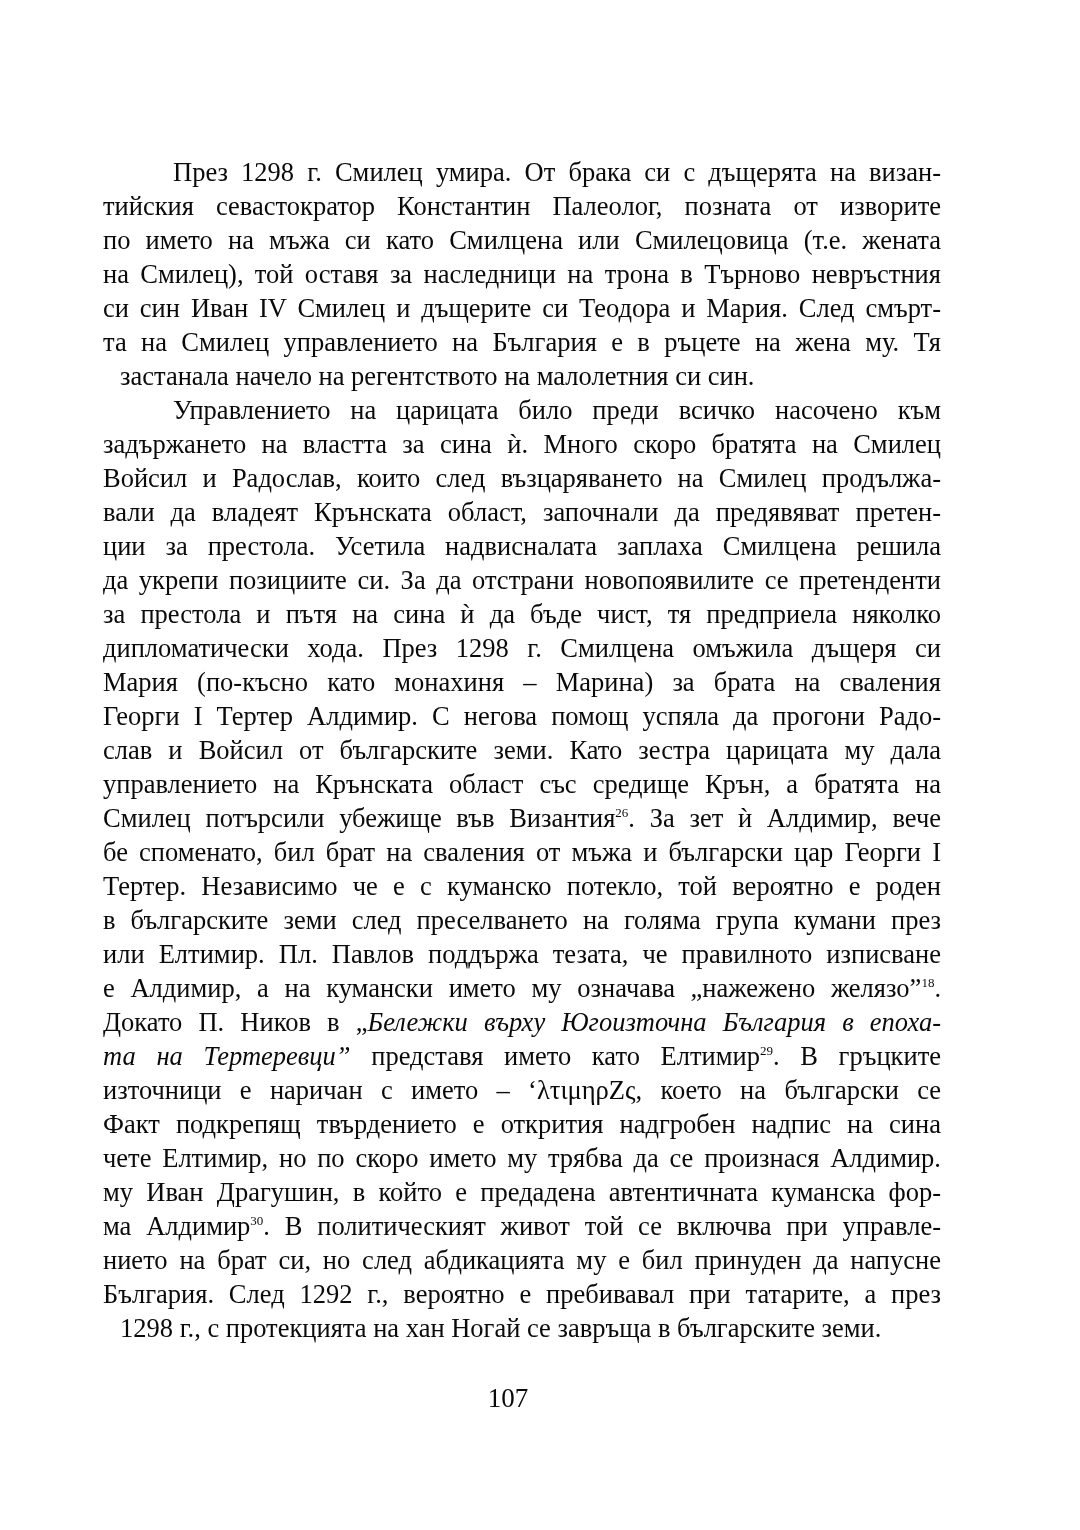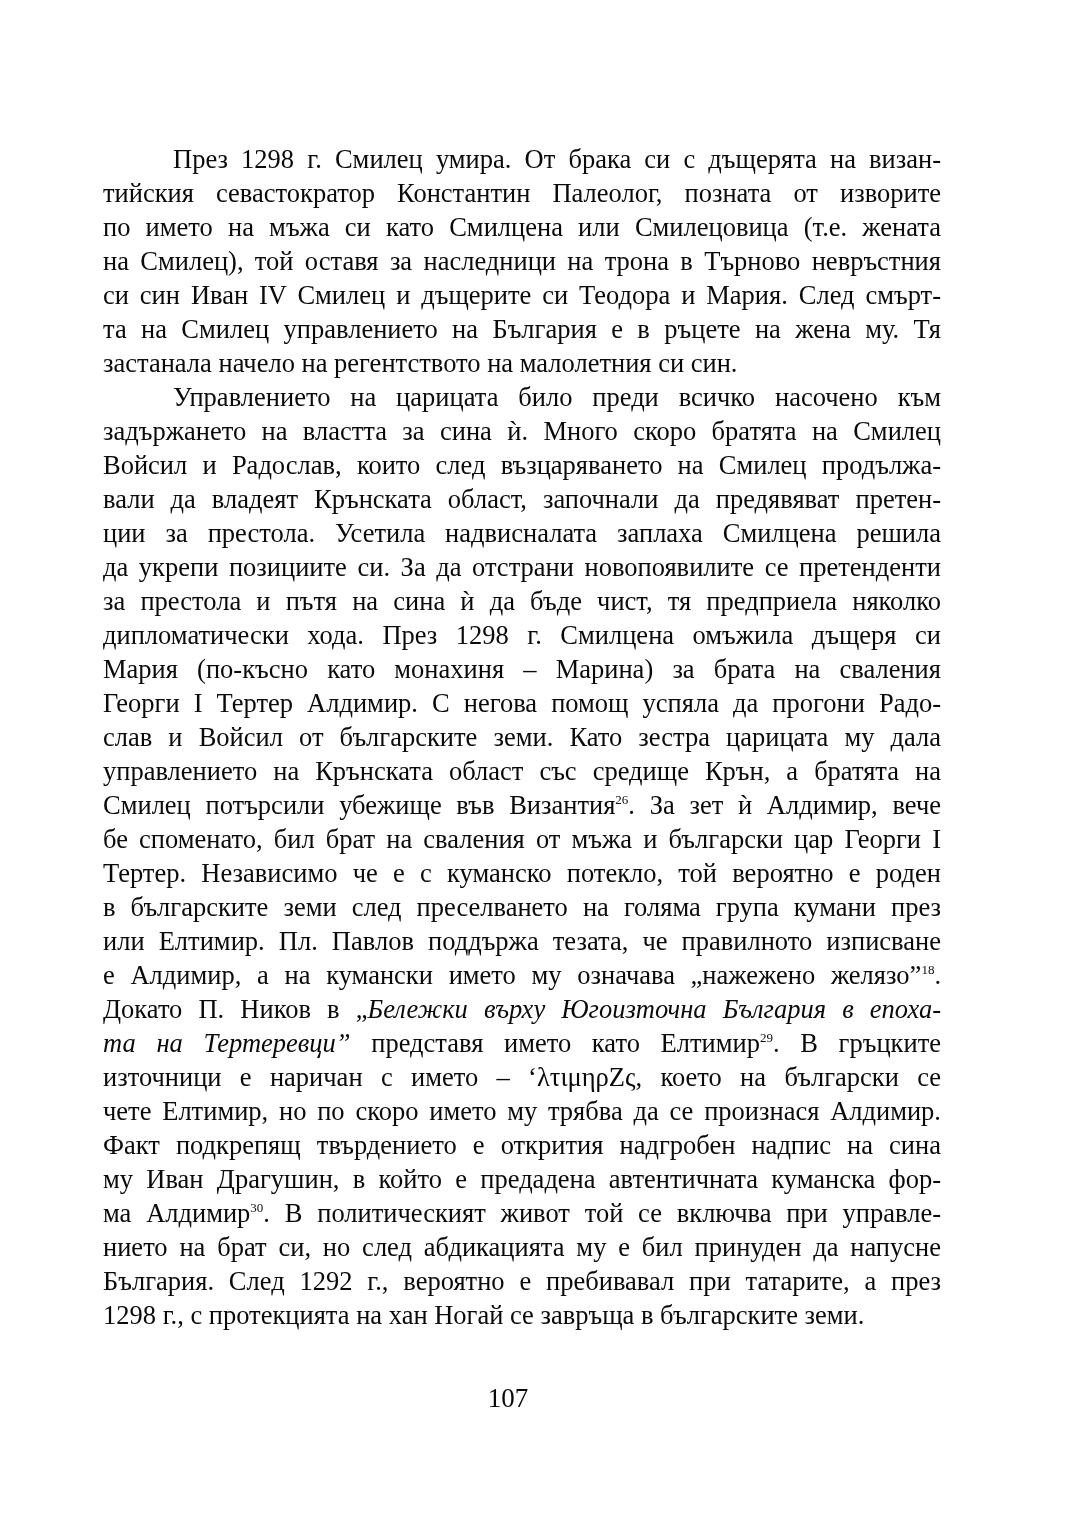--- a/index.html
+++ b/index.html
@@ -12,34 +12,35 @@
     width: 1080px;
     height: 1530px;
     position: relative;
     font-family: "Liberation Serif", "DejaVu Serif", serif;
     color: #0a0a0a;
     overflow: hidden;
   }
   .text-block {
     position: absolute;
     left: 103px;
-    top: 142px;
+    top: 155px;
     width: 838px;
   }
   .line {
     height: 34px;
     font-size: 26.5px;
     line-height: 34px;
     text-align: justify;
     text-align-last: justify;
     white-space: normal;
     overflow: visible;
   }
   .line.last {
     text-align-last: left;
+    margin-left: 17px;
   }
   .line.indent {
     text-indent: 70px;
   }
   .it {
     font-style: italic;
   }
   .sup {
     font-size: 13px;
     line-height: 0;
@@ -81,22 +82,22 @@
     <div class="line"><span>управлението на Крънската област със средище Крън, а братята на</span></div>
     <div class="line"><span>Смилец потърсили убежище във Византия</span><span class="sup">26</span><span>. За зет ѝ Алдимир, вече</span></div>
     <div class="line"><span>бе споменато, бил брат на сваления от мъжа и български цар Георги I</span></div>
     <div class="line"><span>Тертер. Независимо че е с куманско потекло, той вероятно е роден</span></div>
     <div class="line"><span>в българските земи след преселването на голяма група кумани през</span></div>
     <div class="line"><span>или Елтимир. Пл. Павлов поддържа тезата, че правилното изписване</span></div>
     <div class="line"><span>е Алдимир, а на кумански името му означава „нажежено желязо”</span><span class="sup">18</span><span>.</span></div>
     <div class="line"><span>Докато П. Ников в „</span><span class="it">Бележки върху Югоизточна България в епоха-</span></div>
     <div class="line"><span class="it">та на Тертеревци” </span><span>представя името като Елтимир</span><span class="sup">29</span><span>. В гръцките</span></div>
     <div class="line"><span>източници е наричан с името – ‘λτιμηρΖς, което на български се</span></div>
+    <div class="line"><span>Факт подкрепящ твърдението е открития надгробен надпис на сина</span></div>
     <div class="line"><span>чете Елтимир, но по скоро името му трябва да се произнася Алдимир.</span></div>
-    <div class="line"><span>Факт подкрепящ твърдението е открития надгробен надпис на сина</span></div>
     <div class="line"><span>му Иван Драгушин, в който е предадена автентичната куманска фор-</span></div>
     <div class="line"><span>ма Алдимир</span><span class="sup">30</span><span>. В политическият живот той се включва при управле-</span></div>
     <div class="line"><span>нието на брат си, но след абдикацията му е бил принуден да напусне</span></div>
     <div class="line"><span>България. След 1292 г., вероятно е пребивавал при татарите, а през</span></div>
     <div class="line last"><span>1298 г., с протекцията на хан Ногай се завръща в българските земи.</span></div>
   </div>
 
 <div class="page-number">107</div>
 
 </body></html>

